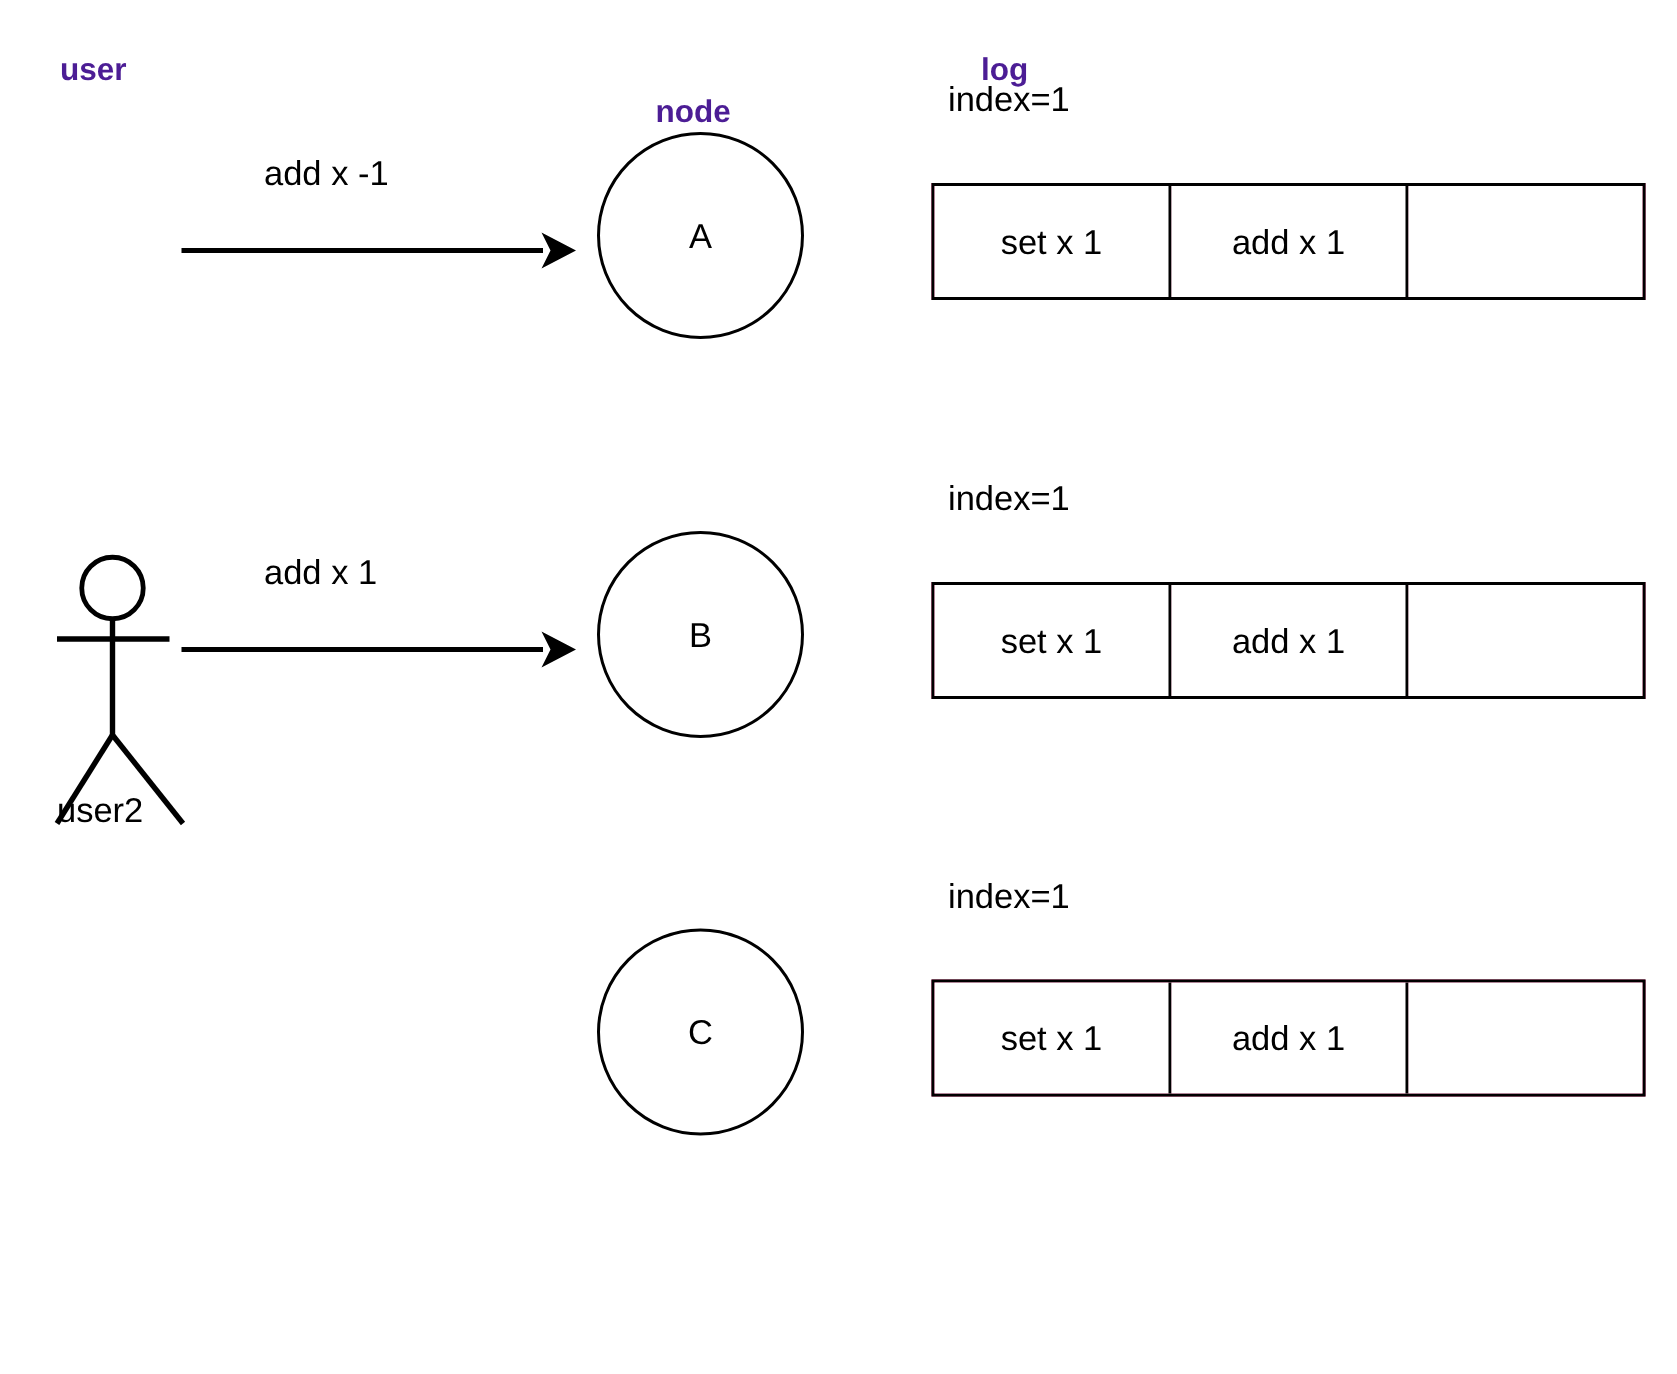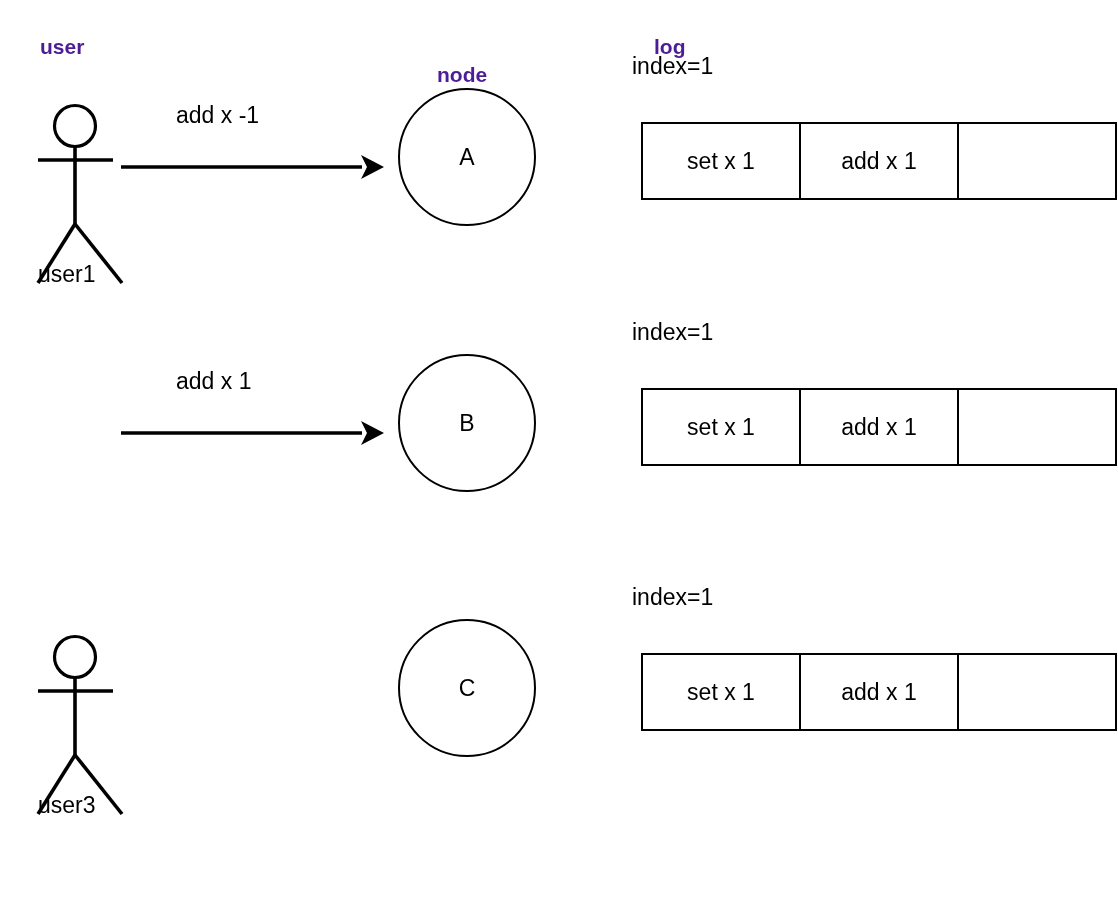--- a/index.html
+++ b/index.html
@@ -125,21 +125,20 @@
   .log-table {
     position: absolute;
     left: 0px;
     top: 47px;
     width: 476px;
     height: 78px;
     border: 2.6px solid #000000;
     box-sizing: border-box;
     display: flex;
     background: #be185d;
-    margin-left: 20px;
   }
   .log-cell {
     flex: 1 1 0;
     display: flex;
     align-items: center;
     justify-content: center;
     font-size: 23px;
     line-height: 1;
     color: #000000;
     box-sizing: border-box;
@@ -153,106 +152,96 @@
 </head>
 <body>
 
 <div id="canvas">
 
   <div class="col-header" id="header-user">user</div>
   <div class="col-header" id="header-node">node</div>
   <div class="col-header" id="header-log">log</div>
 
   <div class="diagram-row" style="top:75px;">
+
+
+    <div class="edge">
+      <div class="edge-label">add x -1</div>
+      <svg width="270" height="110" viewBox="0 0 270 110" xmlns="http://www.w3.org/2000/svg">
+        <line x1="3" y1="74" x2="244" y2="74" stroke="#000000" stroke-width="3.4"></line>
+        <polygon points="243,62 266,74 243,86 249,74" fill="#000000"></polygon>
+      </svg>
+    </div>
+
+    <div class="node-shape">
+      <div class="node-circle">
+        <span class="node-label">A</span>
+      </div>
+    </div>
+
+    <div class="log-block">
+      <div class="log-index">index=1</div>
+      <div class="log-table">
+        <div class="log-cell">set x 1</div>
+        <div class="log-cell">add x 1</div>
+        <div class="log-cell"></div>
+      </div>
+    </div>
+  </div>
+
+  <div class="diagram-row" style="top:341px;">
 
     <div class="actor">
       <svg width="180" height="230" viewBox="0 0 180 230" xmlns="http://www.w3.org/2000/svg">
         <circle cx="55" cy="51" r="20.5" fill="none" stroke="#000000" stroke-width="3.2"></circle>
         <line x1="55" y1="71.5" x2="55" y2="149" stroke="#000000" stroke-width="3.6"></line>
         <line x1="18" y1="85" x2="93" y2="85" stroke="#000000" stroke-width="3.6"></line>
         <line x1="55" y1="149" x2="18" y2="208" stroke="#000000" stroke-width="3.6"></line>
         <line x1="55" y1="149" x2="102" y2="208" stroke="#000000" stroke-width="3.6"></line>
       </svg>
-      <div class="actor-label">user1</div>
+      <div class="actor-label">user2</div>
     </div>
 
     <div class="edge">
-      <div class="edge-label">add x -1</div>
+      <div class="edge-label">add x 1</div>
       <svg width="270" height="110" viewBox="0 0 270 110" xmlns="http://www.w3.org/2000/svg">
         <line x1="3" y1="74" x2="244" y2="74" stroke="#000000" stroke-width="3.4"></line>
         <polygon points="243,62 266,74 243,86 249,74" fill="#000000"></polygon>
       </svg>
     </div>
 
     <div class="node-shape">
       <div class="node-circle">
-        <span class="node-label">A</span>
+        <span class="node-label">B</span>
       </div>
     </div>
 
     <div class="log-block">
       <div class="log-index">index=1</div>
       <div class="log-table">
         <div class="log-cell">set x 1</div>
         <div class="log-cell">add x 1</div>
         <div class="log-cell"></div>
       </div>
     </div>
   </div>
 
-  <div class="diagram-row" style="top:341px;">
-
-
-    <div class="edge">
-      <div class="edge-label">add x 1</div>
-      <svg width="270" height="110" viewBox="0 0 270 110" xmlns="http://www.w3.org/2000/svg">
-        <line x1="3" y1="74" x2="244" y2="74" stroke="#000000" stroke-width="3.4"></line>
-        <polygon points="243,62 266,74 243,86 249,74" fill="#000000"></polygon>
-      </svg>
-    </div>
+  <div class="diagram-row" style="top:606px;">
+
+
 
     <div class="node-shape">
       <div class="node-circle">
-        <span class="node-label">B</span>
+        <span class="node-label">C</span>
       </div>
     </div>
 
     <div class="log-block">
       <div class="log-index">index=1</div>
       <div class="log-table">
         <div class="log-cell">set x 1</div>
         <div class="log-cell">add x 1</div>
         <div class="log-cell"></div>
       </div>
     </div>
   </div>
 
-  <div class="diagram-row" style="top:606px;">
-
-    <div class="actor">
-      <svg width="180" height="230" viewBox="0 0 180 230" xmlns="http://www.w3.org/2000/svg">
-        <circle cx="55" cy="51" r="20.5" fill="none" stroke="#000000" stroke-width="3.2"></circle>
-        <line x1="55" y1="71.5" x2="55" y2="149" stroke="#000000" stroke-width="3.6"></line>
-        <line x1="18" y1="85" x2="93" y2="85" stroke="#000000" stroke-width="3.6"></line>
-        <line x1="55" y1="149" x2="18" y2="208" stroke="#000000" stroke-width="3.6"></line>
-        <line x1="55" y1="149" x2="102" y2="208" stroke="#000000" stroke-width="3.6"></line>
-      </svg>
-      <div class="actor-label">user3</div>
-    </div>
-
-
-    <div class="node-shape">
-      <div class="node-circle">
-        <span class="node-label">C</span>
-      </div>
-    </div>
-
-    <div class="log-block">
-      <div class="log-index">index=1</div>
-      <div class="log-table">
-        <div class="log-cell">set x 1</div>
-        <div class="log-cell">add x 1</div>
-        <div class="log-cell"></div>
-      </div>
-    </div>
-  </div>
-
 </div>
 
 </body></html>

